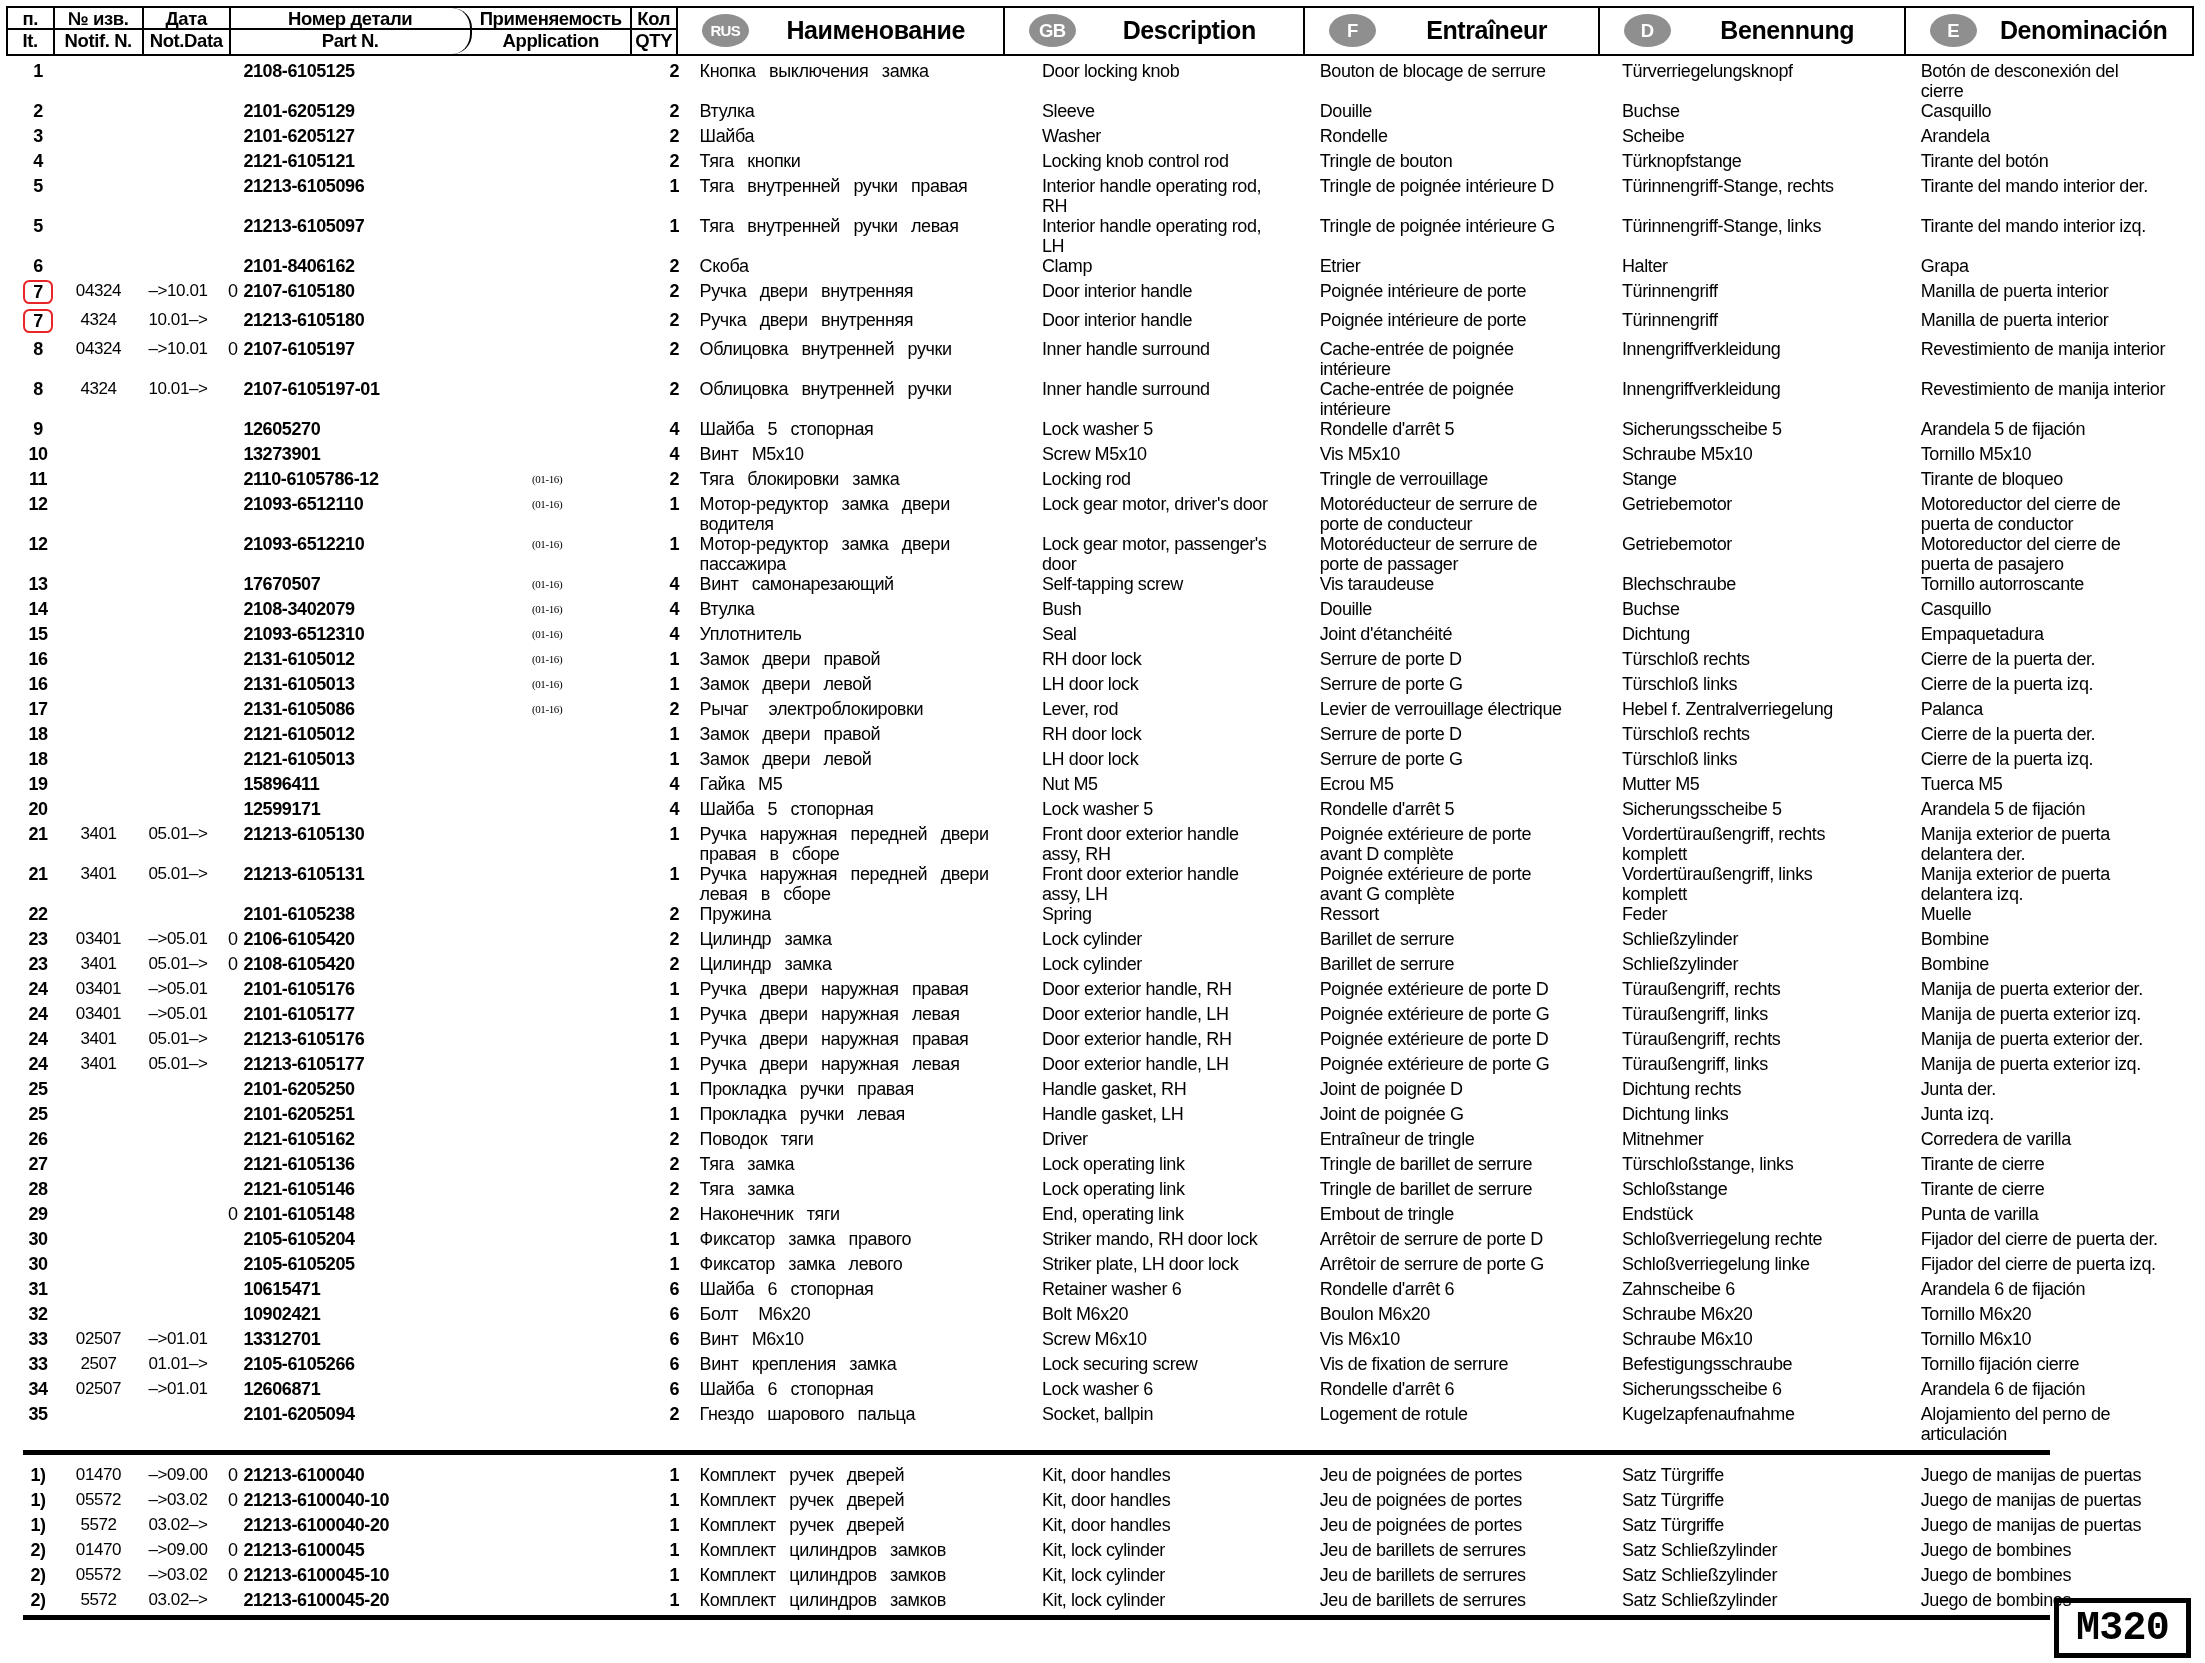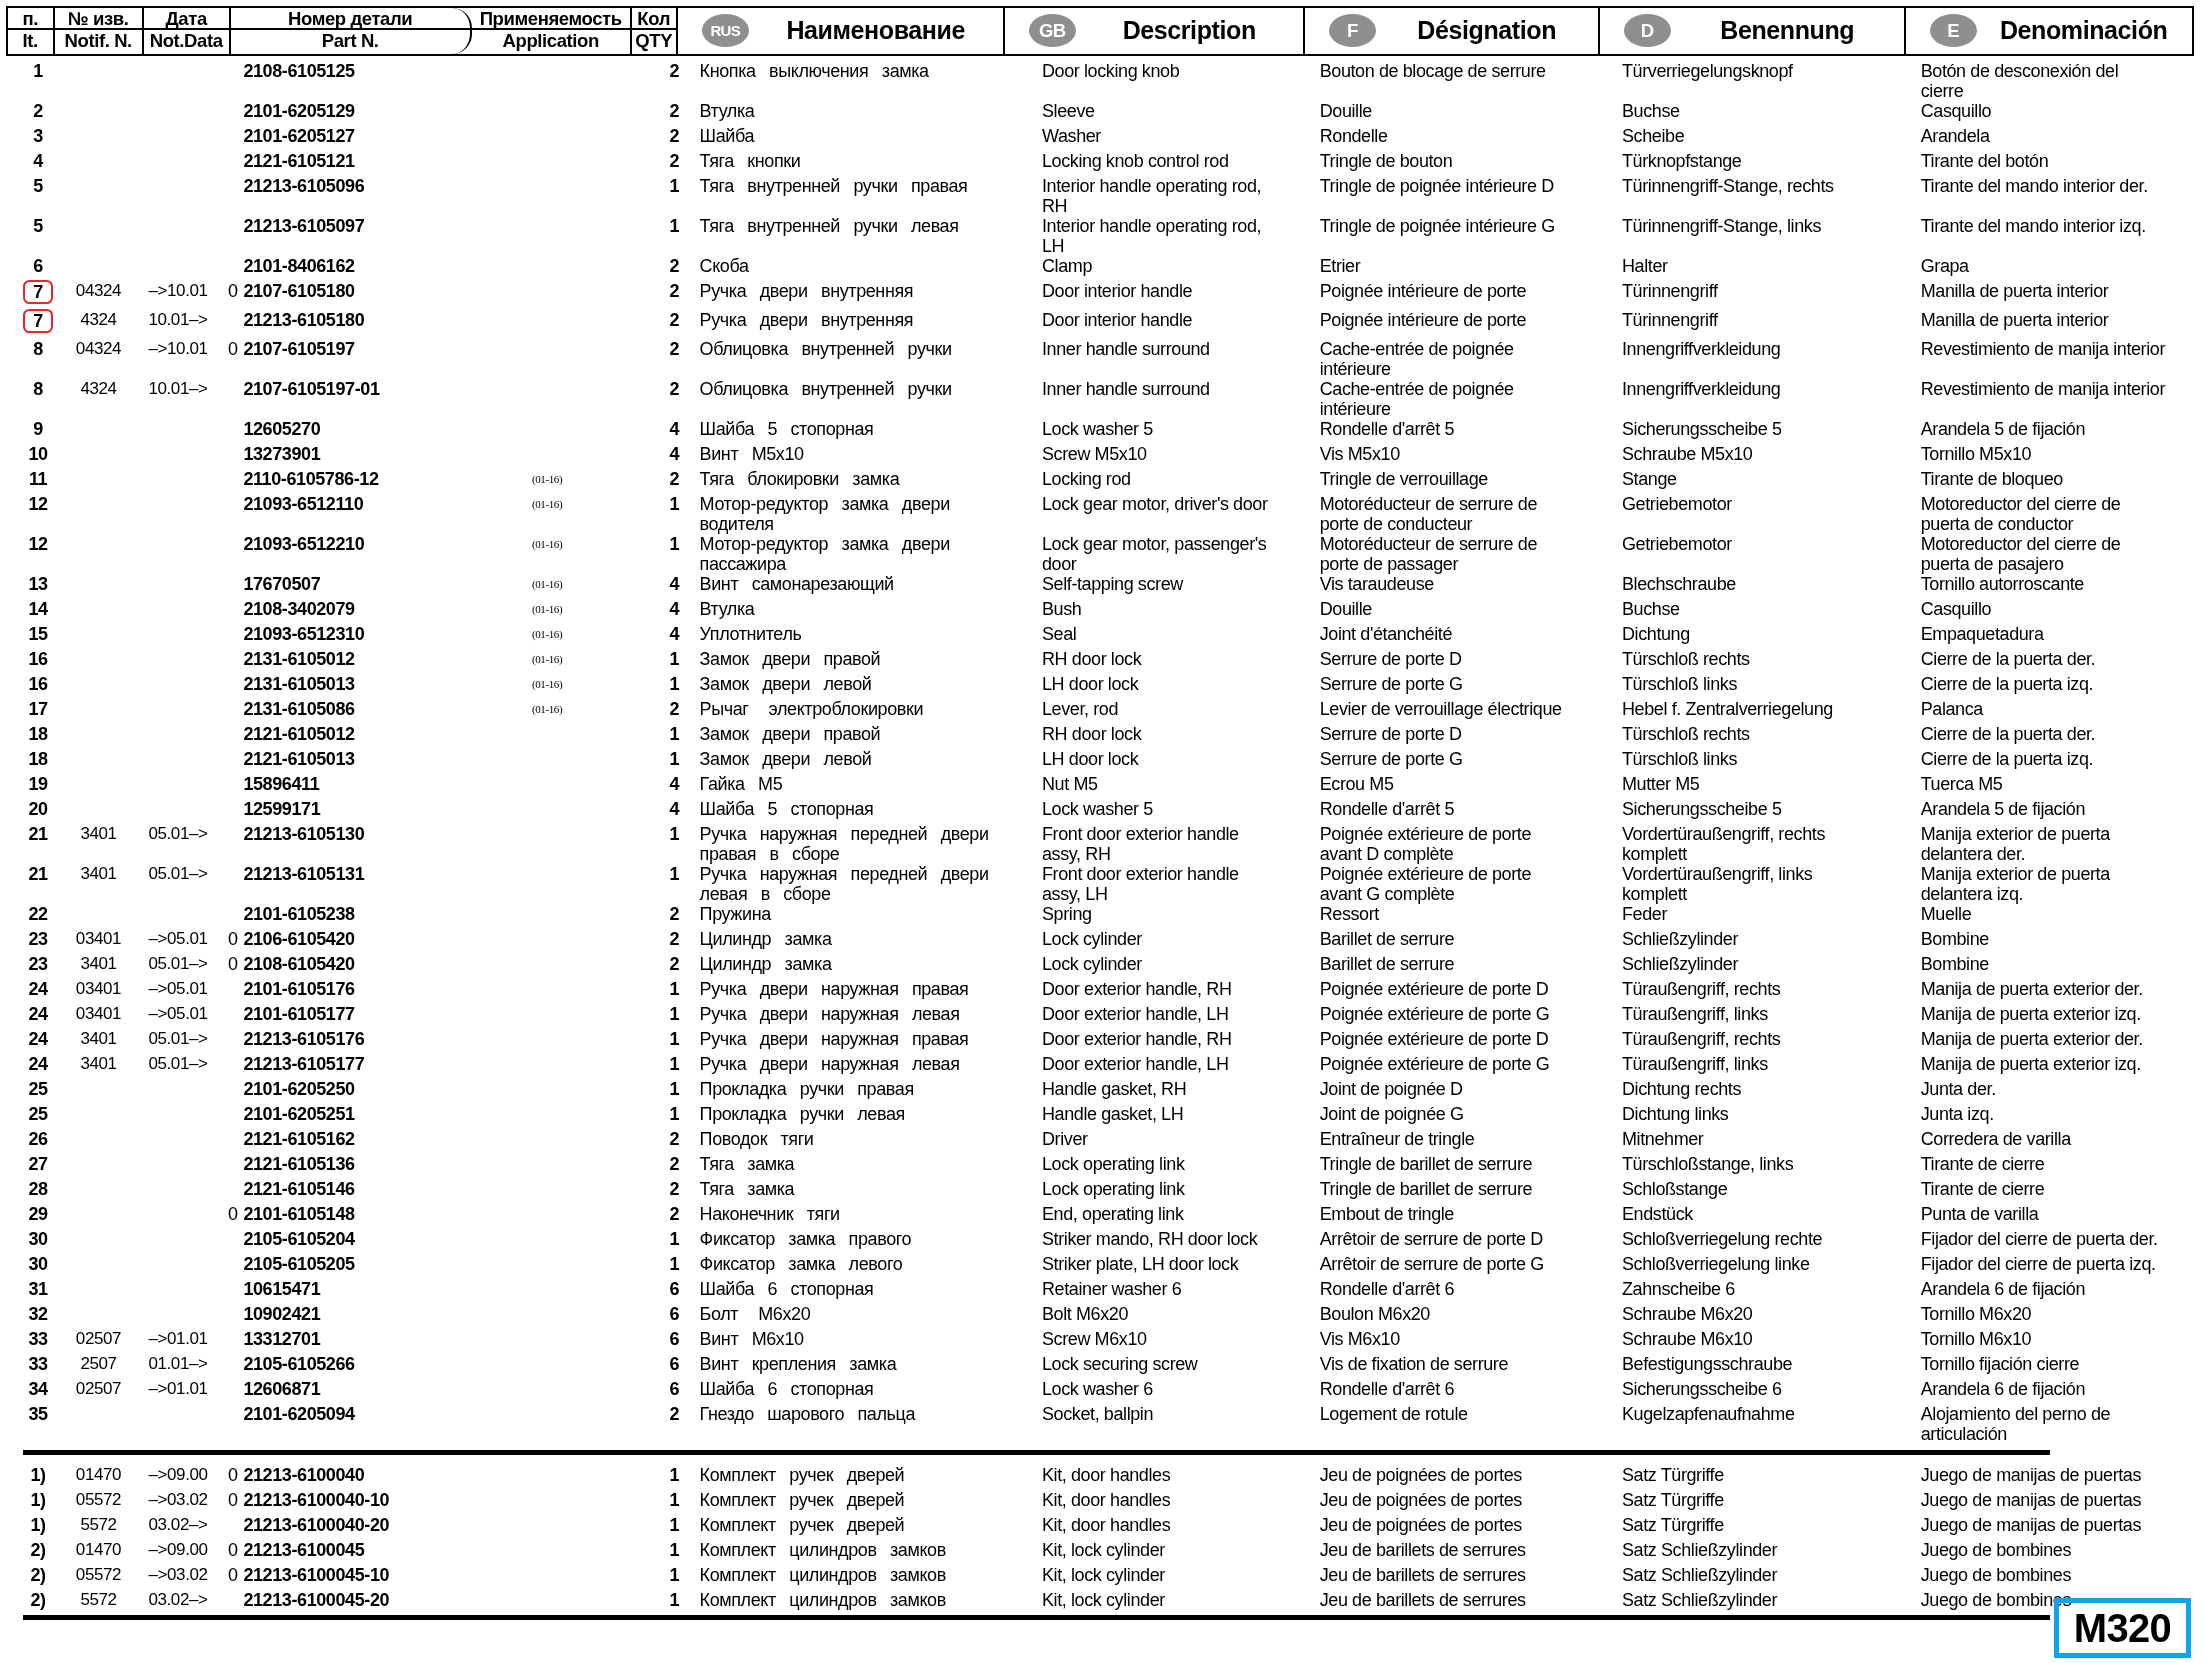--- a/index.html
+++ b/index.html
@@ -34,23 +34,23 @@
   .c-rus{padding-left:20.6px;word-spacing:2.1px;}
   .c-gb{padding-left:38px;}
   .c-fr{padding-left:15.7px;}
   .c-de{padding-left:23px;}
   .c-es{padding-left:15.7px;}
   .red-box{display:inline-block;border:2.8px solid var(--hl,#e8262a);border-radius:6.4px;
            padding:0 7.8px;position:relative;top:-1.4px;}
   .rule{height:5px;background:#000;width:2027px;margin:5.7px 0 10px 23px;}
   .rule.bottom{margin-top:2.8px;}
   
-  .plate{position:absolute;top:1598px;left:2054px;width:137px;height:60px;border:5px solid #0ea5e9;
+  .plate{position:absolute;top:1598px;left:2054px;width:137px;height:60px;border:5px solid #000000;
          box-sizing:border-box;display:flex;align-items:center;justify-content:center;
-         font-size:40px;font-weight:bold;letter-spacing:-0.7px;}
+         font-size:40px;font-weight:bold;letter-spacing:-0.7px;font-family:Liberation Mono, monospace;}
 </style>
 </head>
 <body>
 
 <div class="page">
 
   <div class="header" id="header">
       <div class="hcell hstack" style="width: 47px;">
         <div class="htop">п.</div>
         <div class="hbot">It.</div>
@@ -78,21 +78,21 @@
       <div class="hcell hlang" style="width: 327px;">
         <div class="badge small">RUS</div>
         <div class="hlabel">Наименование</div>
       </div>
       <div class="hcell hlang" style="width: 300px;">
         <div class="badge">GB</div>
         <div class="hlabel">Description</div>
       </div>
       <div class="hcell hlang" style="width: 295px;">
         <div class="badge">F</div>
-        <div class="hlabel">Désignation</div>
+        <div class="hlabel">Entraîneur</div>
       </div>
       <div class="hcell hlang" style="width: 306px;">
         <div class="badge">D</div>
         <div class="hlabel">Benennung</div>
       </div>
       <div class="hcell hlang" style="width: 285px;">
         <div class="badge">E</div>
         <div class="hlabel">Denominación</div>
       </div>
     </div>

